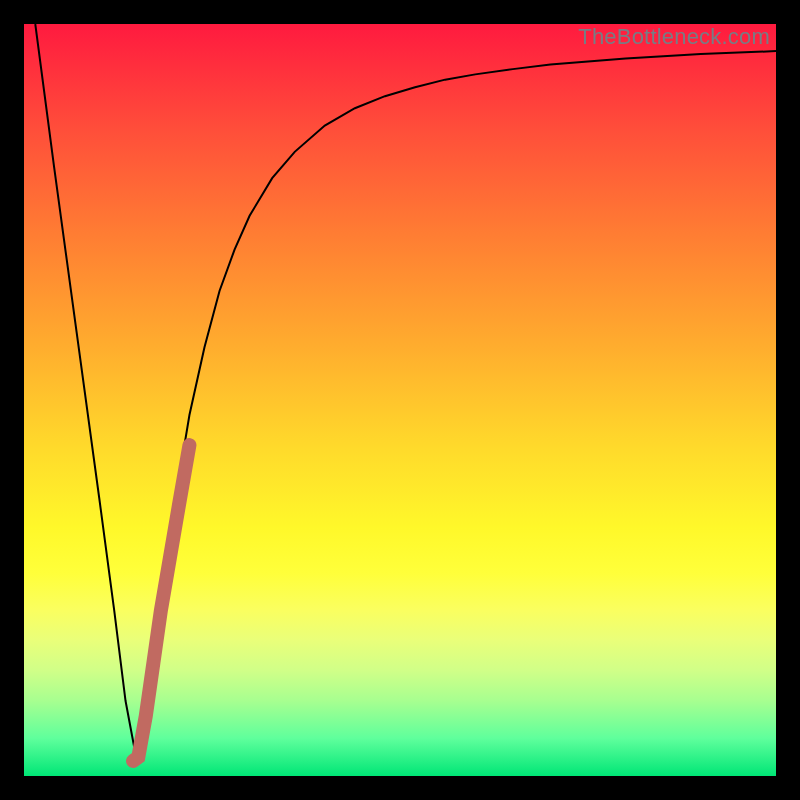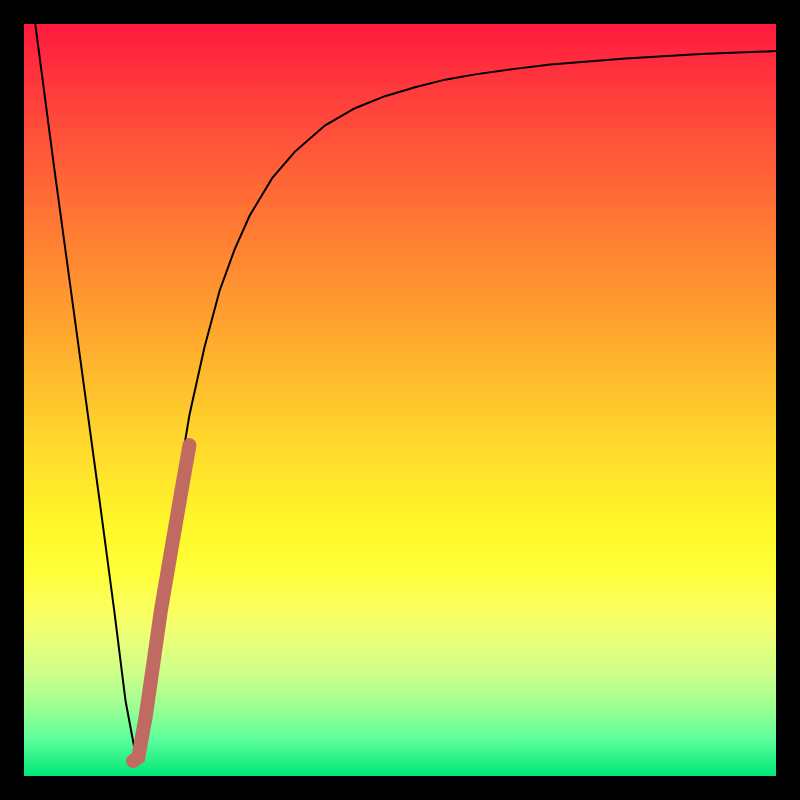--- a/index.html
+++ b/index.html
@@ -55,20 +55,21 @@
     letter-spacing: 0.2px;
     user-select: none;
     pointer-events: none;
   }
 </style>
 </head>
 <body>
 
 <div class="frame">
   <div class="plot">
+    <div class="watermark">TheBottleneck.com</div>
     <svg viewBox="0 0 752 752" preserveAspectRatio="none">
       <g id="series-group">
           <path d="M11.28 0.00 L30.08 142.88 L52.64 308.32 L75.20 473.76 L90.24 586.56 L101.52 676.80 L112.80 736.96 L124.08 661.76 L135.36 579.04 L150.40 481.28 L165.44 391.04 L180.48 323.36 L195.52 266.96 L210.56 225.60 L225.60 191.76 L248.16 154.16 L270.72 127.84 L300.80 101.52 L330.88 84.22 L360.96 72.19 L391.04 63.17 L421.12 55.65 L451.20 50.38 L488.80 45.12 L526.40 40.61 L564.00 37.60 L601.60 34.59 L639.20 32.34 L676.80 30.08 L714.40 28.58 L752.00 27.07" fill="none" stroke="#000000" stroke-width="2"></path>
           <path d="M109.04 736.96 L114.30 733.20 L121.82 691.84 L129.34 639.20 L136.86 586.56 L145.89 533.92 L154.91 481.28 L165.44 421.12" fill="none" stroke="#c16a61" stroke-width="14" stroke-linecap="round"></path>
         </g>
     </svg>
   </div>
 </div>
 
 </body></html>

